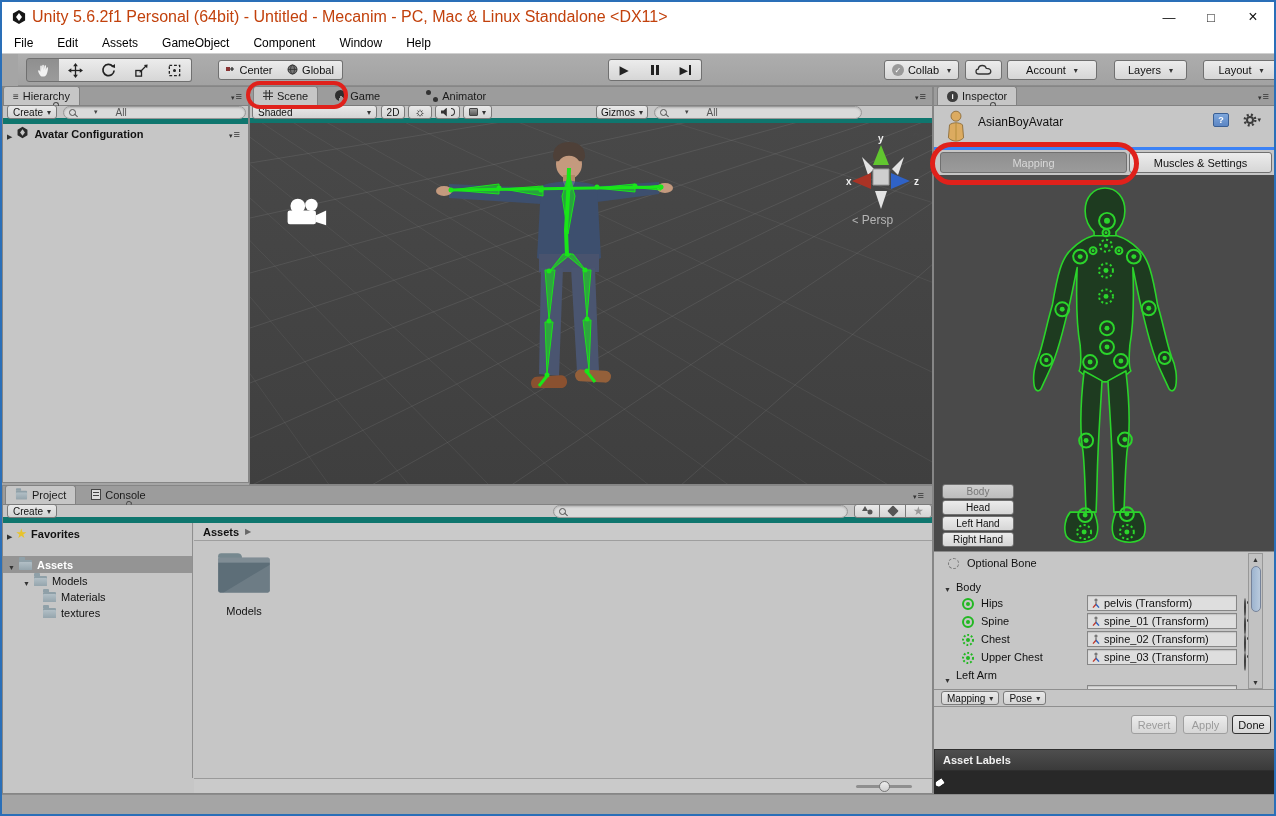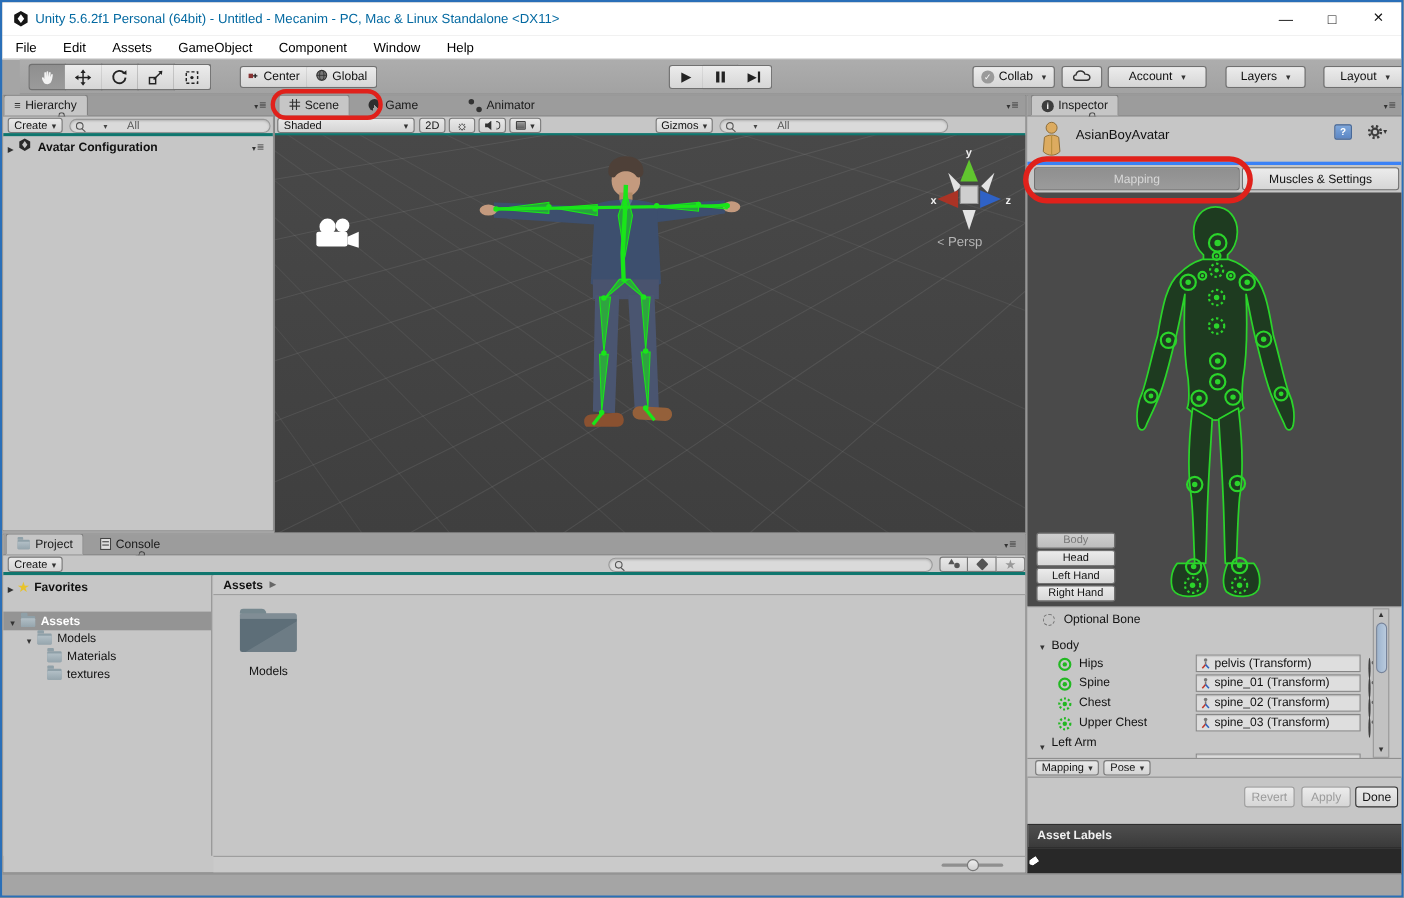--- a/index.html
+++ b/index.html
@@ -6,21 +6,21 @@
   html,body { background:#8a8a8a; }
   body { font-family:"Liberation Sans", sans-serif; }
   #win { position:relative; width:1276px; height:816px; background:#a5a5a5;
          border:2px solid #2a6fb8; overflow:hidden; }
   .abs { position:absolute; }
   .txt { font-size:11px; color:#111; white-space:nowrap; }
   .b { font-weight:bold; }
 
   
   #titlebar { left:0; top:0; width:100%; height:30px; background:#fff; display:flex; align-items:center; }
-  #titlebar .title { font-size:12px; color:#0369a1; margin-left:8px; }
+  #titlebar .title { font-size:16px; color:#c2410c; margin-left:8px; }
   .winctl { width:42px; height:28px; display:flex; align-items:center; justify-content:center;
             font-size:13px; color:#111; }
   #menubar { left:0; top:30px; width:100%; height:22px; background:#fff; display:flex; align-items:center;
              border-bottom:1px solid #d0d0d0; }
   #menubar .mi { font-size:12px; color:#000; padding:0 12px; height:22px; display:flex; align-items:center; }
 
   
   #toolbar { left:16px; top:52px; width:100%; height:32px; background:linear-gradient(#adadad,#a2a2a2);
              border-bottom:1px solid #8c8c8c; }
   .btn { background:linear-gradient(#ececec,#d6d6d6); border:1px solid #707070; border-radius:3px;
@@ -33,22 +33,22 @@
 
   
   .tool svg { display:block; }
 
   
   .panel { position:absolute; background:#c6c6c6; border:1px solid #868686; }
   .tabbar { position:absolute; left:0; top:0; right:0; height:19px; background:#9c9c9c;
             border-bottom:1px solid #828282; display:flex; align-items:flex-end; }
   .tab { height:19px; display:flex; align-items:center; gap:4px; padding:0 9px; font-size:11px; color:#1a1a1a; }
   .tab.active { background:#c6c6c6; border:1px solid #828282; border-bottom:none; border-radius:3px 3px 0 0; }
-  .ptool { position:absolute; left:0; right:0; height:18px; background:#c6c6c6; border-bottom:3px solid #0f766e;
-           display:flex; align-items:flex-end; }
+  .ptool { position:absolute; left:0; right:0; height:18px; background:#c6c6c6; border-bottom:6px solid #0f766e;
+           display:flex; align-items:center; }
   .minibtn { background:linear-gradient(#e9e9e9,#d4d4d4); border:1px solid #7a7a7a; border-radius:3px;
              height:14px; display:flex; align-items:center; justify-content:center; font-size:10px; color:#111; padding:0 5px; }
   .search { background:#dadada; border:1px solid #979797; border-radius:8px; height:13px;
             display:flex; align-items:center; padding:0 5px; box-shadow:inset 0 1px 2px rgba(0,0,0,.18); gap:18px; }
   .search .flt { font-size:10px; color:#555; }
   .search input { border:none; background:transparent; outline:none; font-size:10px; width:100%; font-family:inherit; }
 
   
   .mag { position:relative; width:7px; height:7px; border:1.4px solid #555; border-radius:50%; flex:none; }
   .mag::after { content:""; position:absolute; right:-3px; bottom:-2px; width:4px; height:1.4px;

